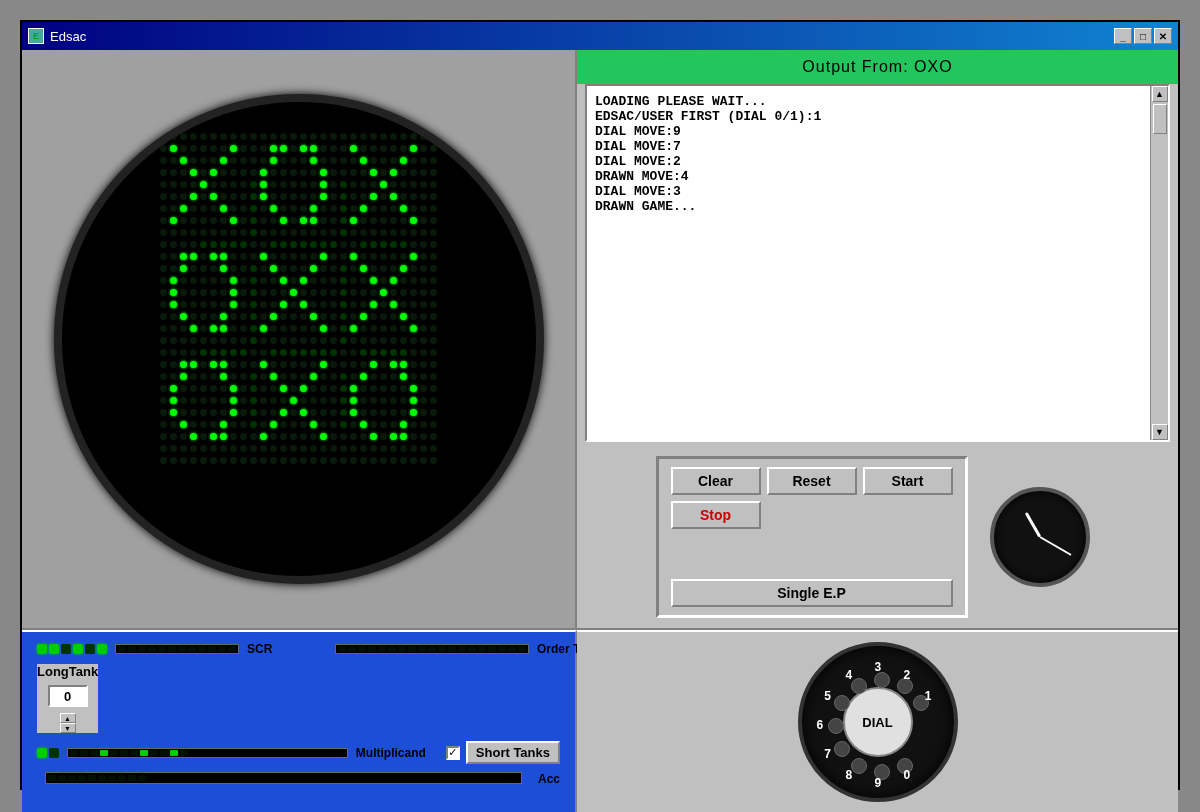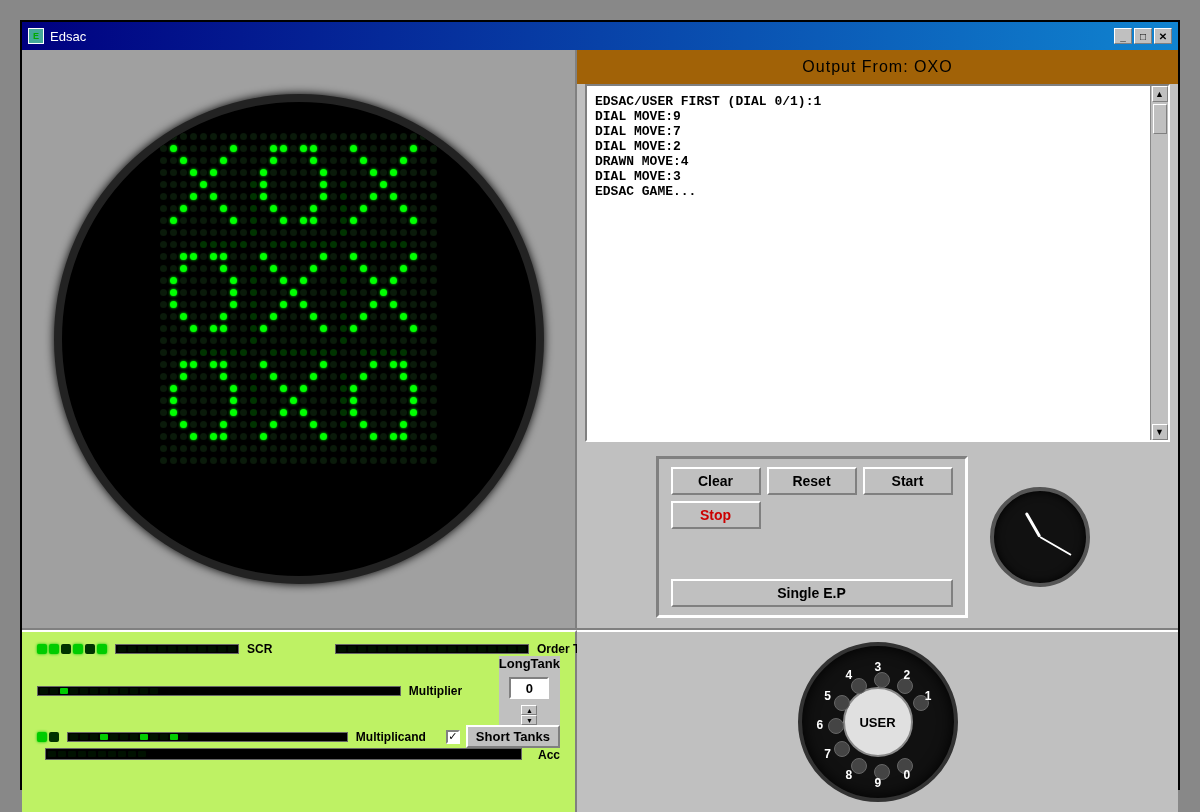--- a/index.html
+++ b/index.html
@@ -130,21 +130,21 @@
 
     
     .output-panel {
       background: #c0c0c0;
       border-bottom: 2px solid #808080;
       display: flex;
       flex-direction: column;
     }
 
     .output-header {
-      background: #a16207;
+      background: #22c55e;
       text-align: center;
       padding: 8px;
       font-size: 16px;
       color: #000;
       font-weight: normal;
       letter-spacing: 1px;
     }
 
     
     .controls-panel {
@@ -223,27 +223,27 @@
     }
 
     .minute-hand {
       width: 2px;
       height: 36px;
       transform: translateX(-50%) rotate(120deg);
     }
 
     
     .bottom-left {
-      background: #bef264;
+      background: #1d4ed8;
       border-top: 2px solid #fff;
       border-right: 2px solid #808080;
       padding: 10px 15px;
       display: flex;
       flex-direction: column;
-      gap: 0;
+      gap: 8px;
     }
 
     .register-row {
       display: flex;
       align-items: center;
       gap: 8px;
     }
 
     .led-bar {
       display: flex;
@@ -1360,28 +1360,29 @@
             </div>
           </div>
       </div>
     </div>
 
     <div class="output-panel">
       <div class="output-header">Output From: OXO</div>
 
       <div class="output-with-scroll">
         <div class="output-text" id="output-text">
+            <div class="output-line">LOADING PLEASE WAIT...</div>
             <div class="output-line"></div>
             <div class="output-line">EDSAC/USER FIRST (DIAL 0/1):1</div>
             <div class="output-line">DIAL MOVE:9</div>
             <div class="output-line">DIAL MOVE:7</div>
             <div class="output-line">DIAL MOVE:2</div>
             <div class="output-line">DRAWN MOVE:4</div>
             <div class="output-line">DIAL MOVE:3</div>
-            <div class="output-line">EDSAC GAME...</div>
+            <div class="output-line">DRAWN GAME...</div>
           </div>
         <div class="scroll-bar-right">
           <div class="scroll-arrow">▲</div>
           <div class="scroll-track">
             <div class="scroll-thumb-inner"></div>
           </div>
           <div class="scroll-arrow">▼</div>
         </div>
       </div>
 
@@ -1447,37 +1448,20 @@
           <div class="bar-led bar-led-off"></div>
           <div class="bar-led bar-led-off"></div>
           <div class="bar-led bar-led-off"></div>
           <div class="bar-led bar-led-off"></div>
           <div class="bar-led bar-led-off"></div>
         </div>
         <span class="register-label">Order Tank</span>
       </div>
 
       <div style="display:flex; gap:10px; align-items:center;">
-        <div class="register-row" style="flex:1">
-          <div class="long-bar" style="flex:1">
-            <div class="bar-led bar-led-off"></div>
-            <div class="bar-led bar-led-off"></div>
-            <div class="bar-led bar-led-on"></div>
-            <div class="bar-led bar-led-off"></div>
-            <div class="bar-led bar-led-off"></div>
-            <div class="bar-led bar-led-off"></div>
-            <div class="bar-led bar-led-off"></div>
-            <div class="bar-led bar-led-off"></div>
-            <div class="bar-led bar-led-off"></div>
-            <div class="bar-led bar-led-off"></div>
-            <div class="bar-led bar-led-off"></div>
-            <div class="bar-led bar-led-off"></div>
-          </div>
-          <span class="register-label">Multiplier</span>
-        </div>
         <div class="longtank-control">
           <span class="longtank-label">LongTank</span>
           <input class="longtank-input" type="text" value="0" style="">
           <div class="spinner-btns">
             <div class="spinner-btn">▲</div>
             <div class="spinner-btn">▼</div>
           </div>
         </div>
       </div>
 
@@ -1522,21 +1506,21 @@
           <div class="bar-led bar-led-off"></div>
           <div class="bar-led bar-led-off"></div>
         </div>
         <span class="acc-label">Acc</span>
       </div>
     </div>
 
     <div class="dial-panel">
       <div class="dial-outer" id="dial-outer">
         <div class="dial-inner">
-          <span>USER</span>
+          <span>DIAL</span>
         </div>
       <div class="dial-hole" style="left: 111.837px; top: 49px;"></div>
           <div class="dial-number" style="left: 123.229px; top: 43px;">1</div>
           <div class="dial-hole" style="left: 95px; top: 32.1628px;"></div>
           <div class="dial-number" style="left: 102px; top: 21.7705px;">2</div>
           <div class="dial-hole" style="left: 72px; top: 26px;"></div>
           <div class="dial-number" style="left: 73px; top: 14px;">3</div>
           <div class="dial-hole" style="left: 49px; top: 32.1628px;"></div>
           <div class="dial-number" style="left: 44px; top: 21.7705px;">4</div>
           <div class="dial-hole" style="left: 32.1628px; top: 49px;"></div>

